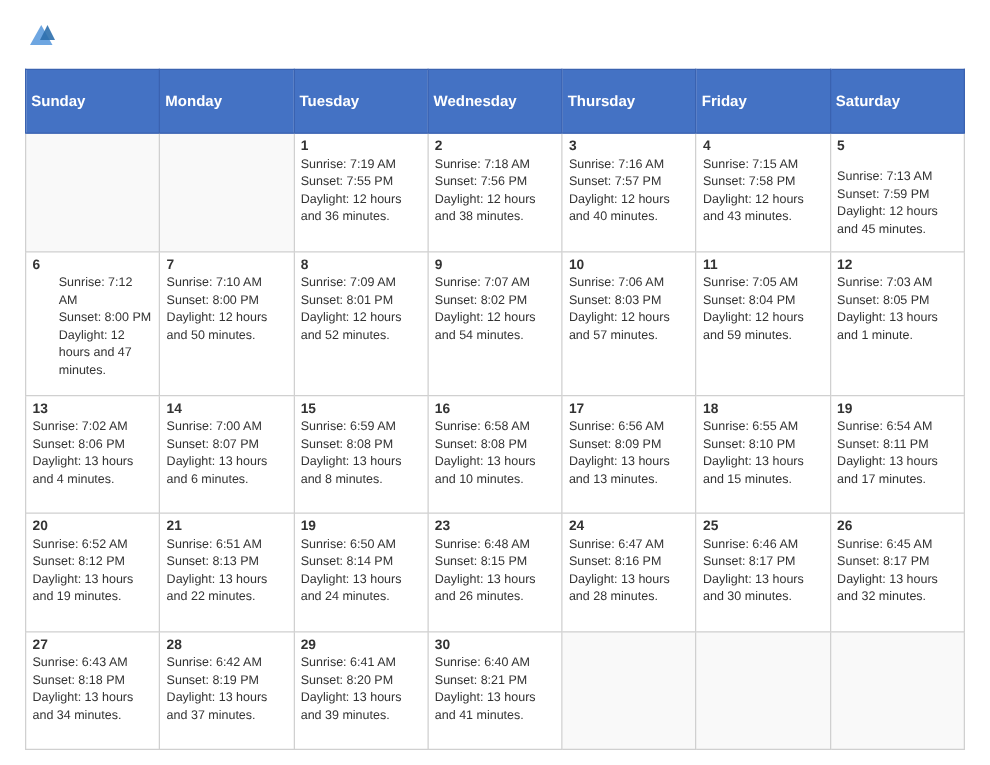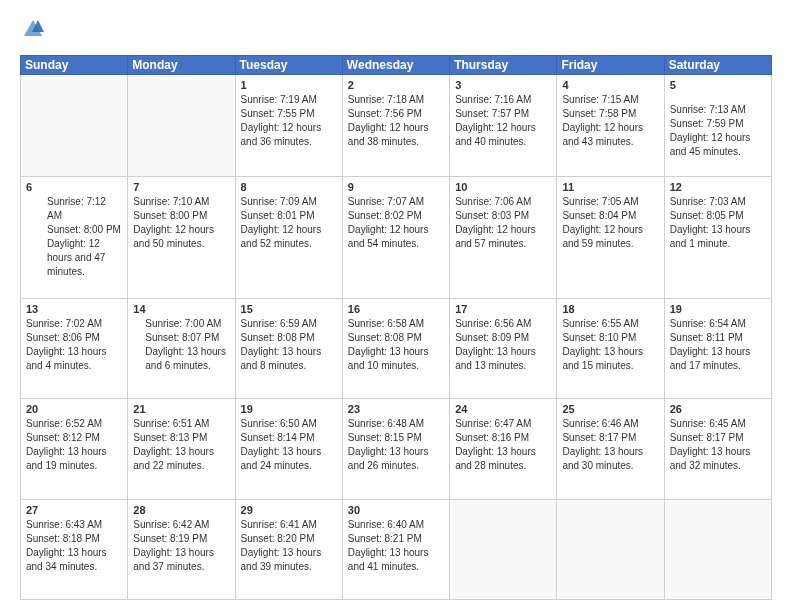--- a/index.html
+++ b/index.html
@@ -59,21 +59,21 @@
       border: 1px solid #ccc;
       border-collapse: collapse;
       width: 100%;
       table-layout: fixed;
     }
     .calendar thead th {
       background-color: #4472C4;
       color: #fff;
       font-size: 12px;
       font-weight: bold;
-      padding: 2px 4px;
+      padding: 18px 4px;
       text-align: left;
       border: 1px solid #3a62b0;
     }
     .calendar tbody td {
       vertical-align: top;
       border: 1px solid #d0d0d0;
       padding: 4px 5px;
       font-size: 9.5px;
       color: #333;
       height: 88px;
@@ -211,21 +211,21 @@
         </tr>
         <tr>
           <td>
             <span class="day-number">13</span>
             <div class="day-info" style="white-space: pre-line;">Sunrise: 7:02 AM
 Sunset: 8:06 PM
 Daylight: 13 hours and 4 minutes.</div>
           </td>
           <td>
             <span class="day-number">14</span>
-            <div class="day-info" style="white-space: pre-line; margin-left: 12px;">Sunrise: 7:00 AM
+            <div class="day-info" style="white-space: pre-line;">Sunrise: 7:00 AM
 Sunset: 8:07 PM
 Daylight: 13 hours and 6 minutes.</div>
           </td>
           <td>
             <span class="day-number">15</span>
             <div class="day-info" style="white-space: pre-line;">Sunrise: 6:59 AM
 Sunset: 8:08 PM
 Daylight: 13 hours and 8 minutes.</div>
           </td>
           <td>

